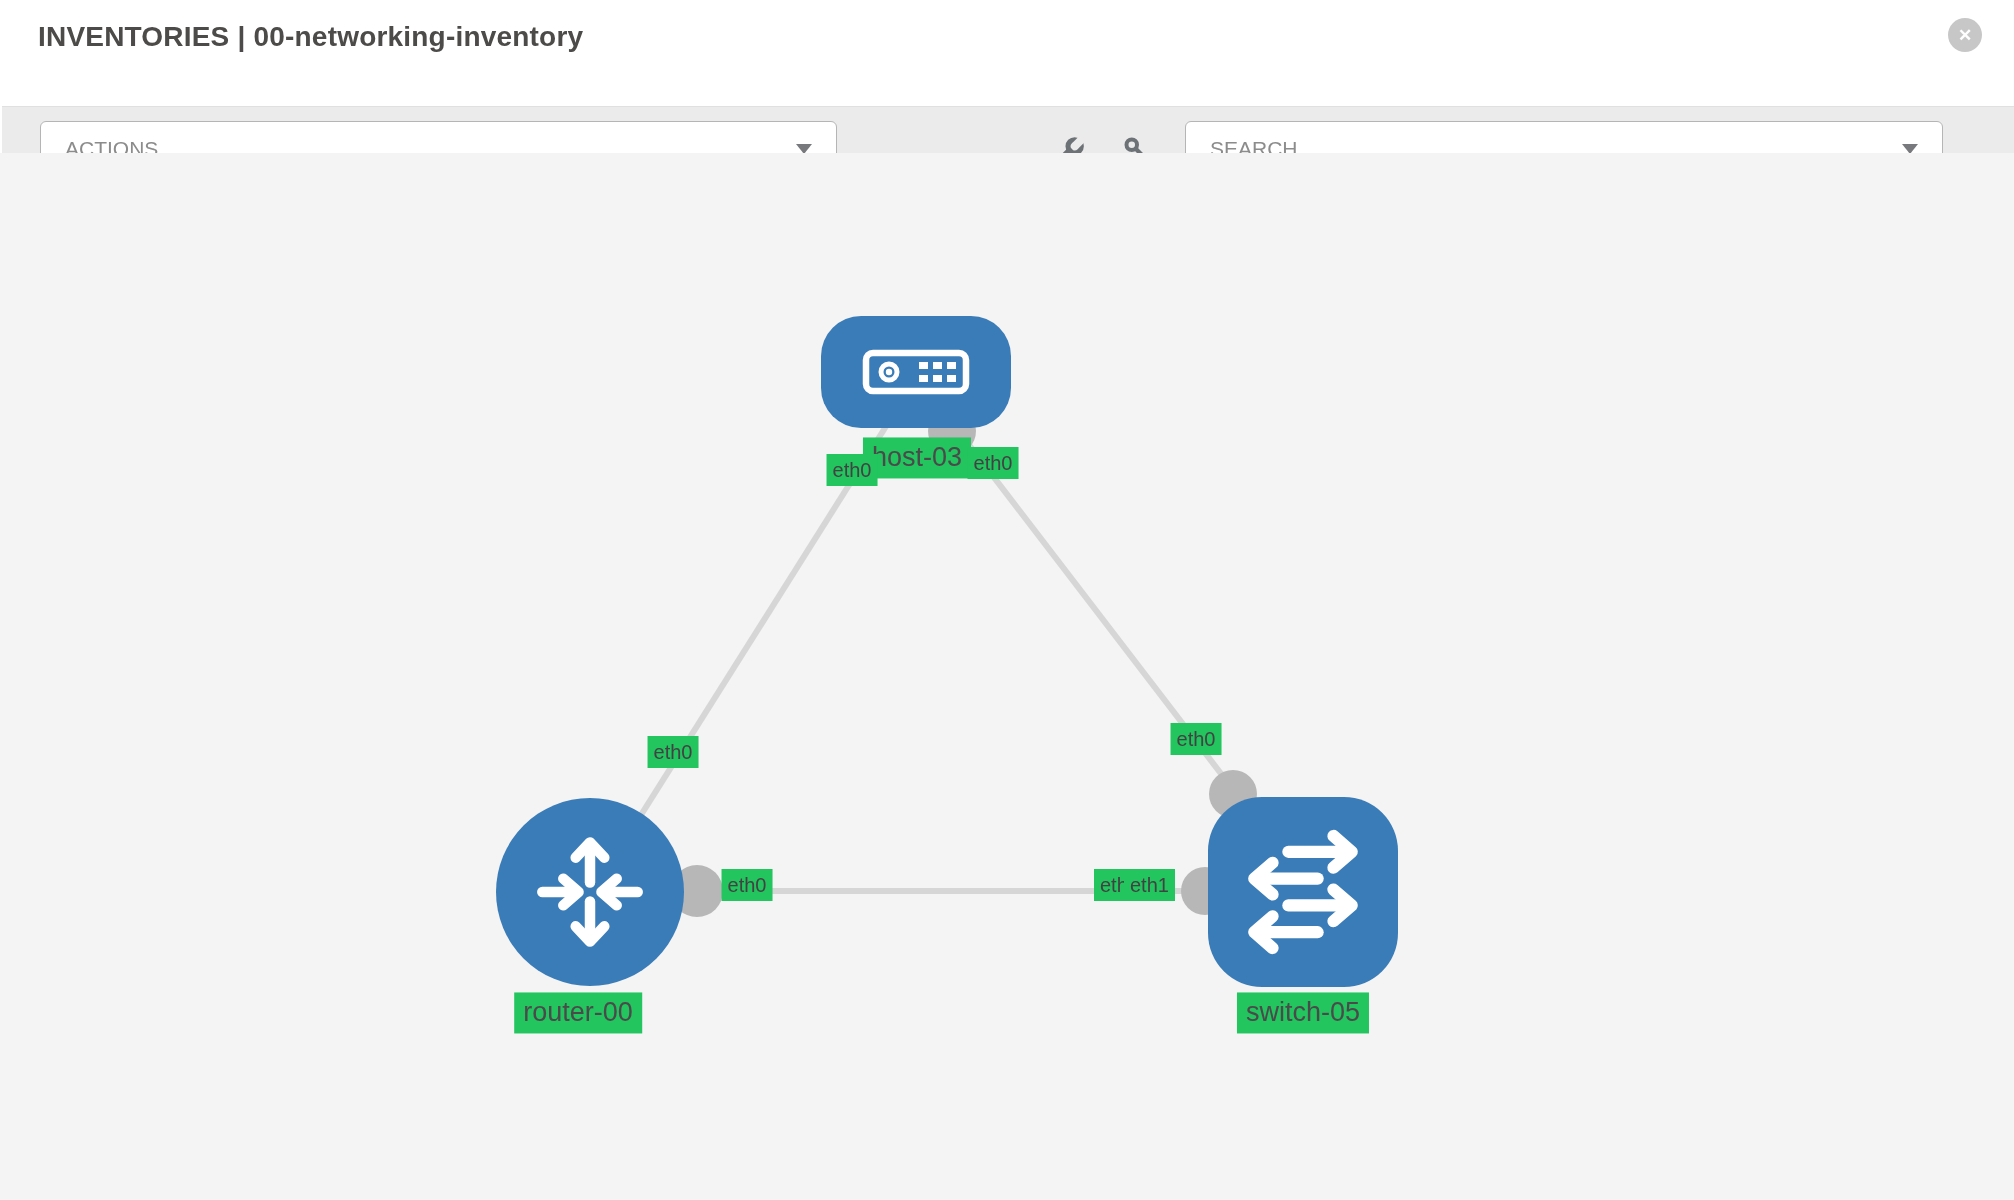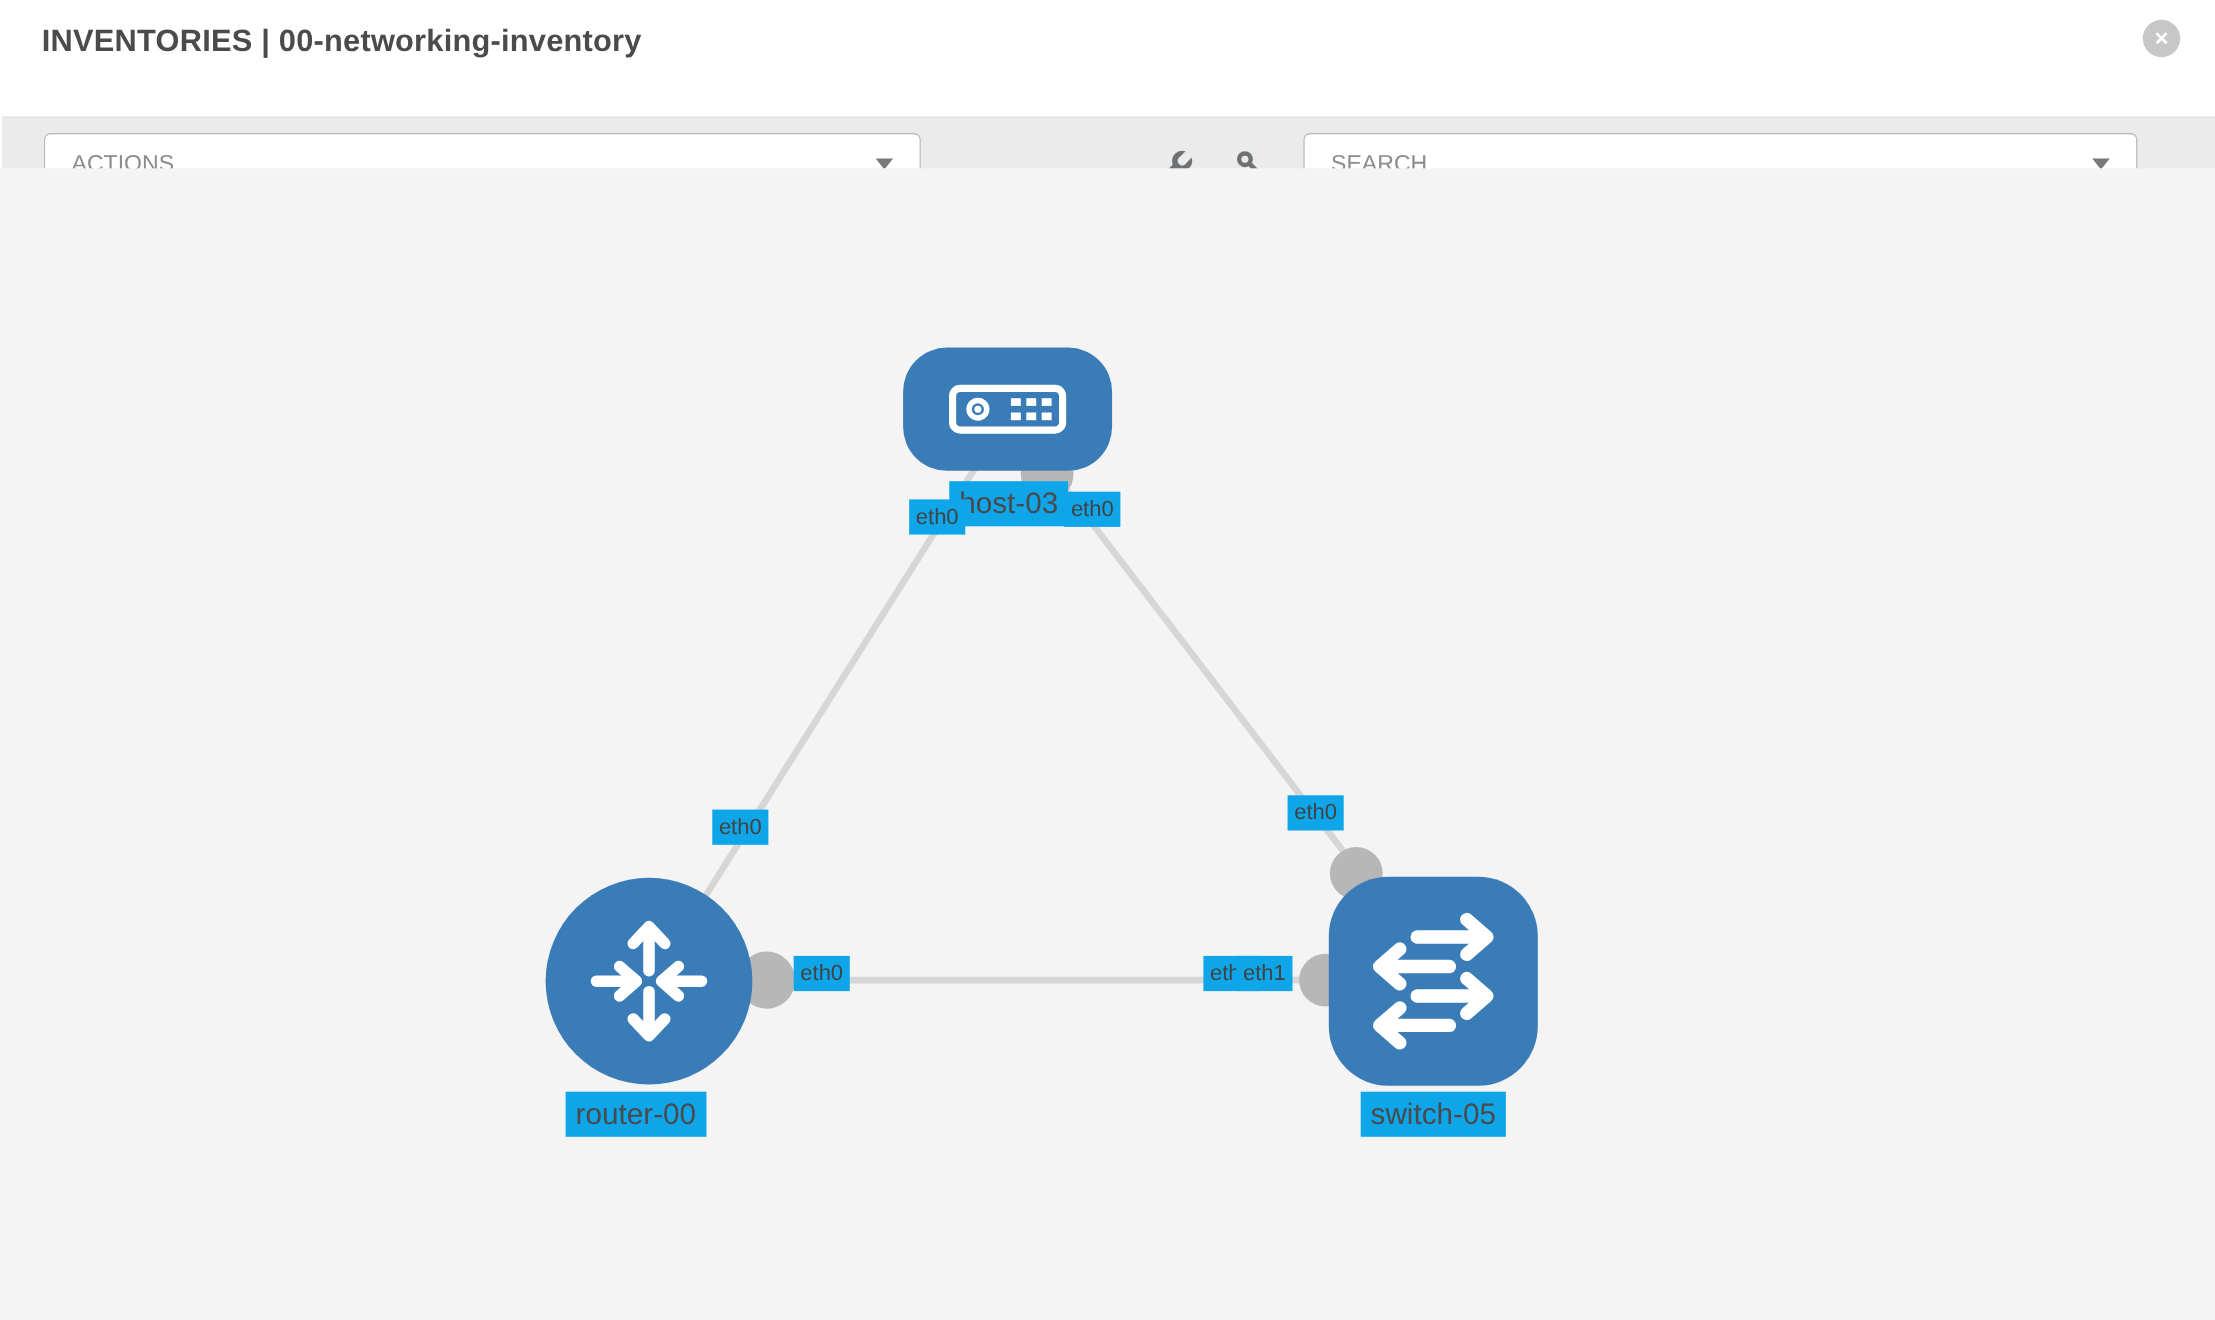--- a/index.html
+++ b/index.html
@@ -51,21 +51,21 @@
     background:#f4f4f4; overflow:hidden;
   }
   #links-svg { position:absolute; left:0; top:0; z-index:1; }
 
   .node { position:absolute; z-index:2; background:#3a7cb8; display:flex; align-items:center; justify-content:center; cursor:pointer; }
   #node-host   { left:821px;  top:163px; width:190px; height:112px; border-radius:40px; }
   #node-router { left:496px;  top:645px; width:188px; height:188px; border-radius:50%;  }
   #node-switch { left:1208px; top:644px; width:190px; height:190px; border-radius:54px; }
 
   .chip {
-    position:absolute; z-index:3; background:#0ea5e9; color:#424242;
+    position:absolute; z-index:3; background:#22c55e; color:#424242;
     font-size:20px; padding:3px 6px; white-space:nowrap;
     transform:translate(-50%,-50%); line-height:1.3;
   }
   .chip.node-label { font-size:27px; color:#4a4a4a; padding:3px 9px; }
   .chip.no-center { transform:none; }
   .chip.front { z-index:4; }
 
   #chip-host   { left:917px;  top:305px; }
   #chip-router { left:578px;  top:860px; }
   #chip-switch { left:1303px; top:860px; }

